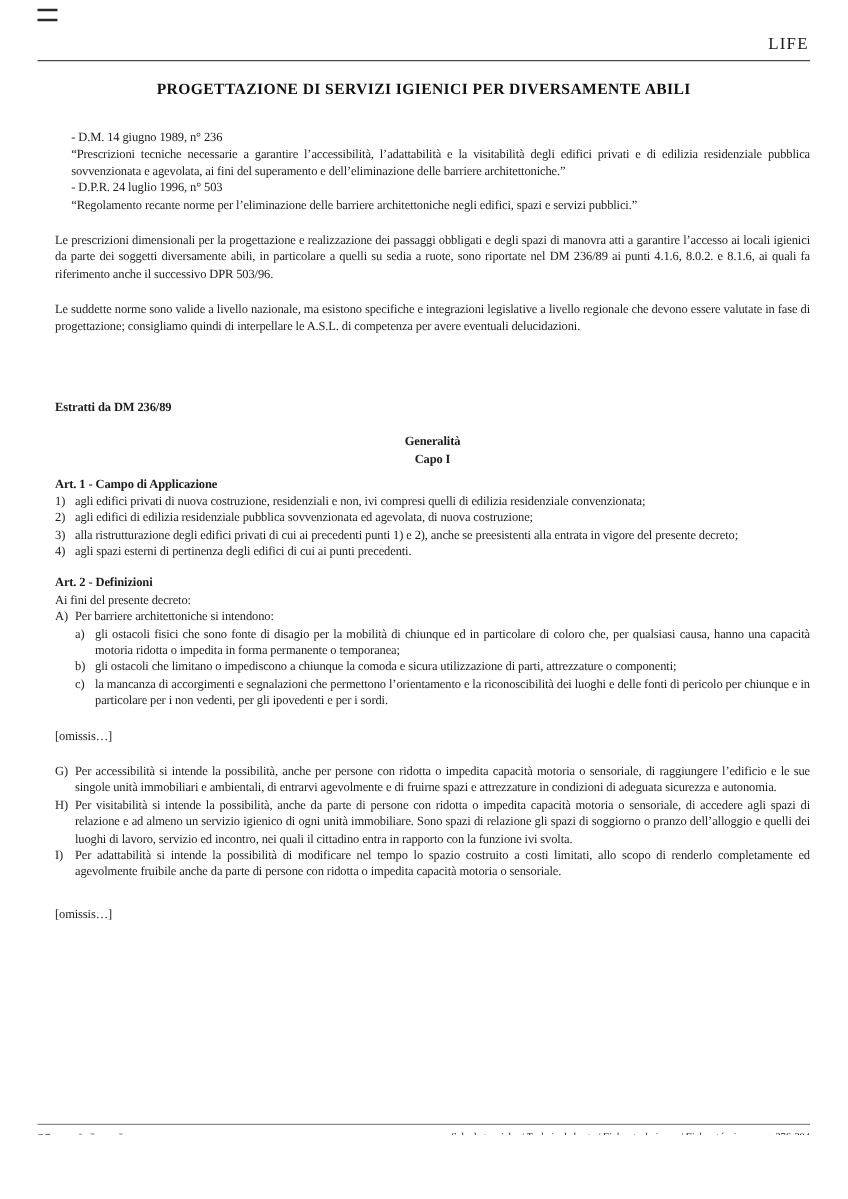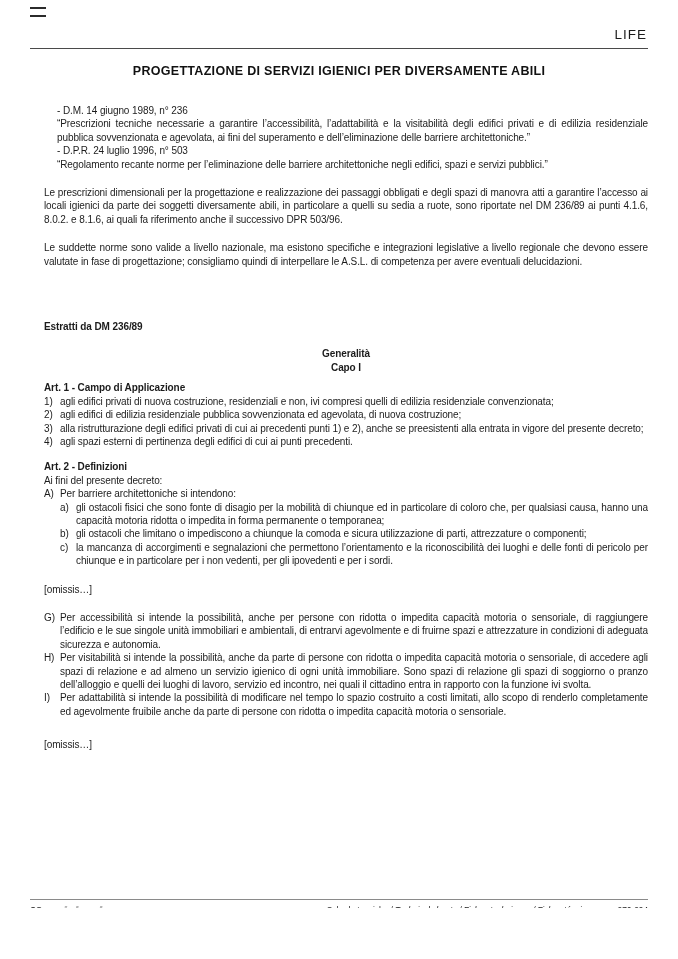--- a/index.html
+++ b/index.html
@@ -1,19 +1,19 @@
 <!DOCTYPE html>
 <html lang="it"><head>
 <meta charset="utf-8">
 <style>
   * { margin:0; padding:0; box-sizing:border-box; }
   html,body { background:#ffffff; }
   .page {
     position:relative; width:678px; height:908px; background:#ffffff;
-    font-family:Liberation Sans, sans-serif; color:#1c1c1c; overflow:hidden;
+    font-family:Liberation Serif, serif; color:#1c1c1c; overflow:hidden;
   }
   
   .crop-marks { position:absolute; left:30px; top:7px; }
   .crop-line { width:16px; height:2px; background:#2b2b2b; margin-bottom:6px; }
   
   .brand { position:absolute; top:27px; right:31px; font-size:13.5px; letter-spacing:1px; color:#1b1b1b; }
   .header-rule { position:absolute; top:48px; left:30px; right:30px; height:1px; background:#4a4a4a; }
   
   .title {
     position:absolute; top:64px; left:30px; right:30px; text-align:center;

